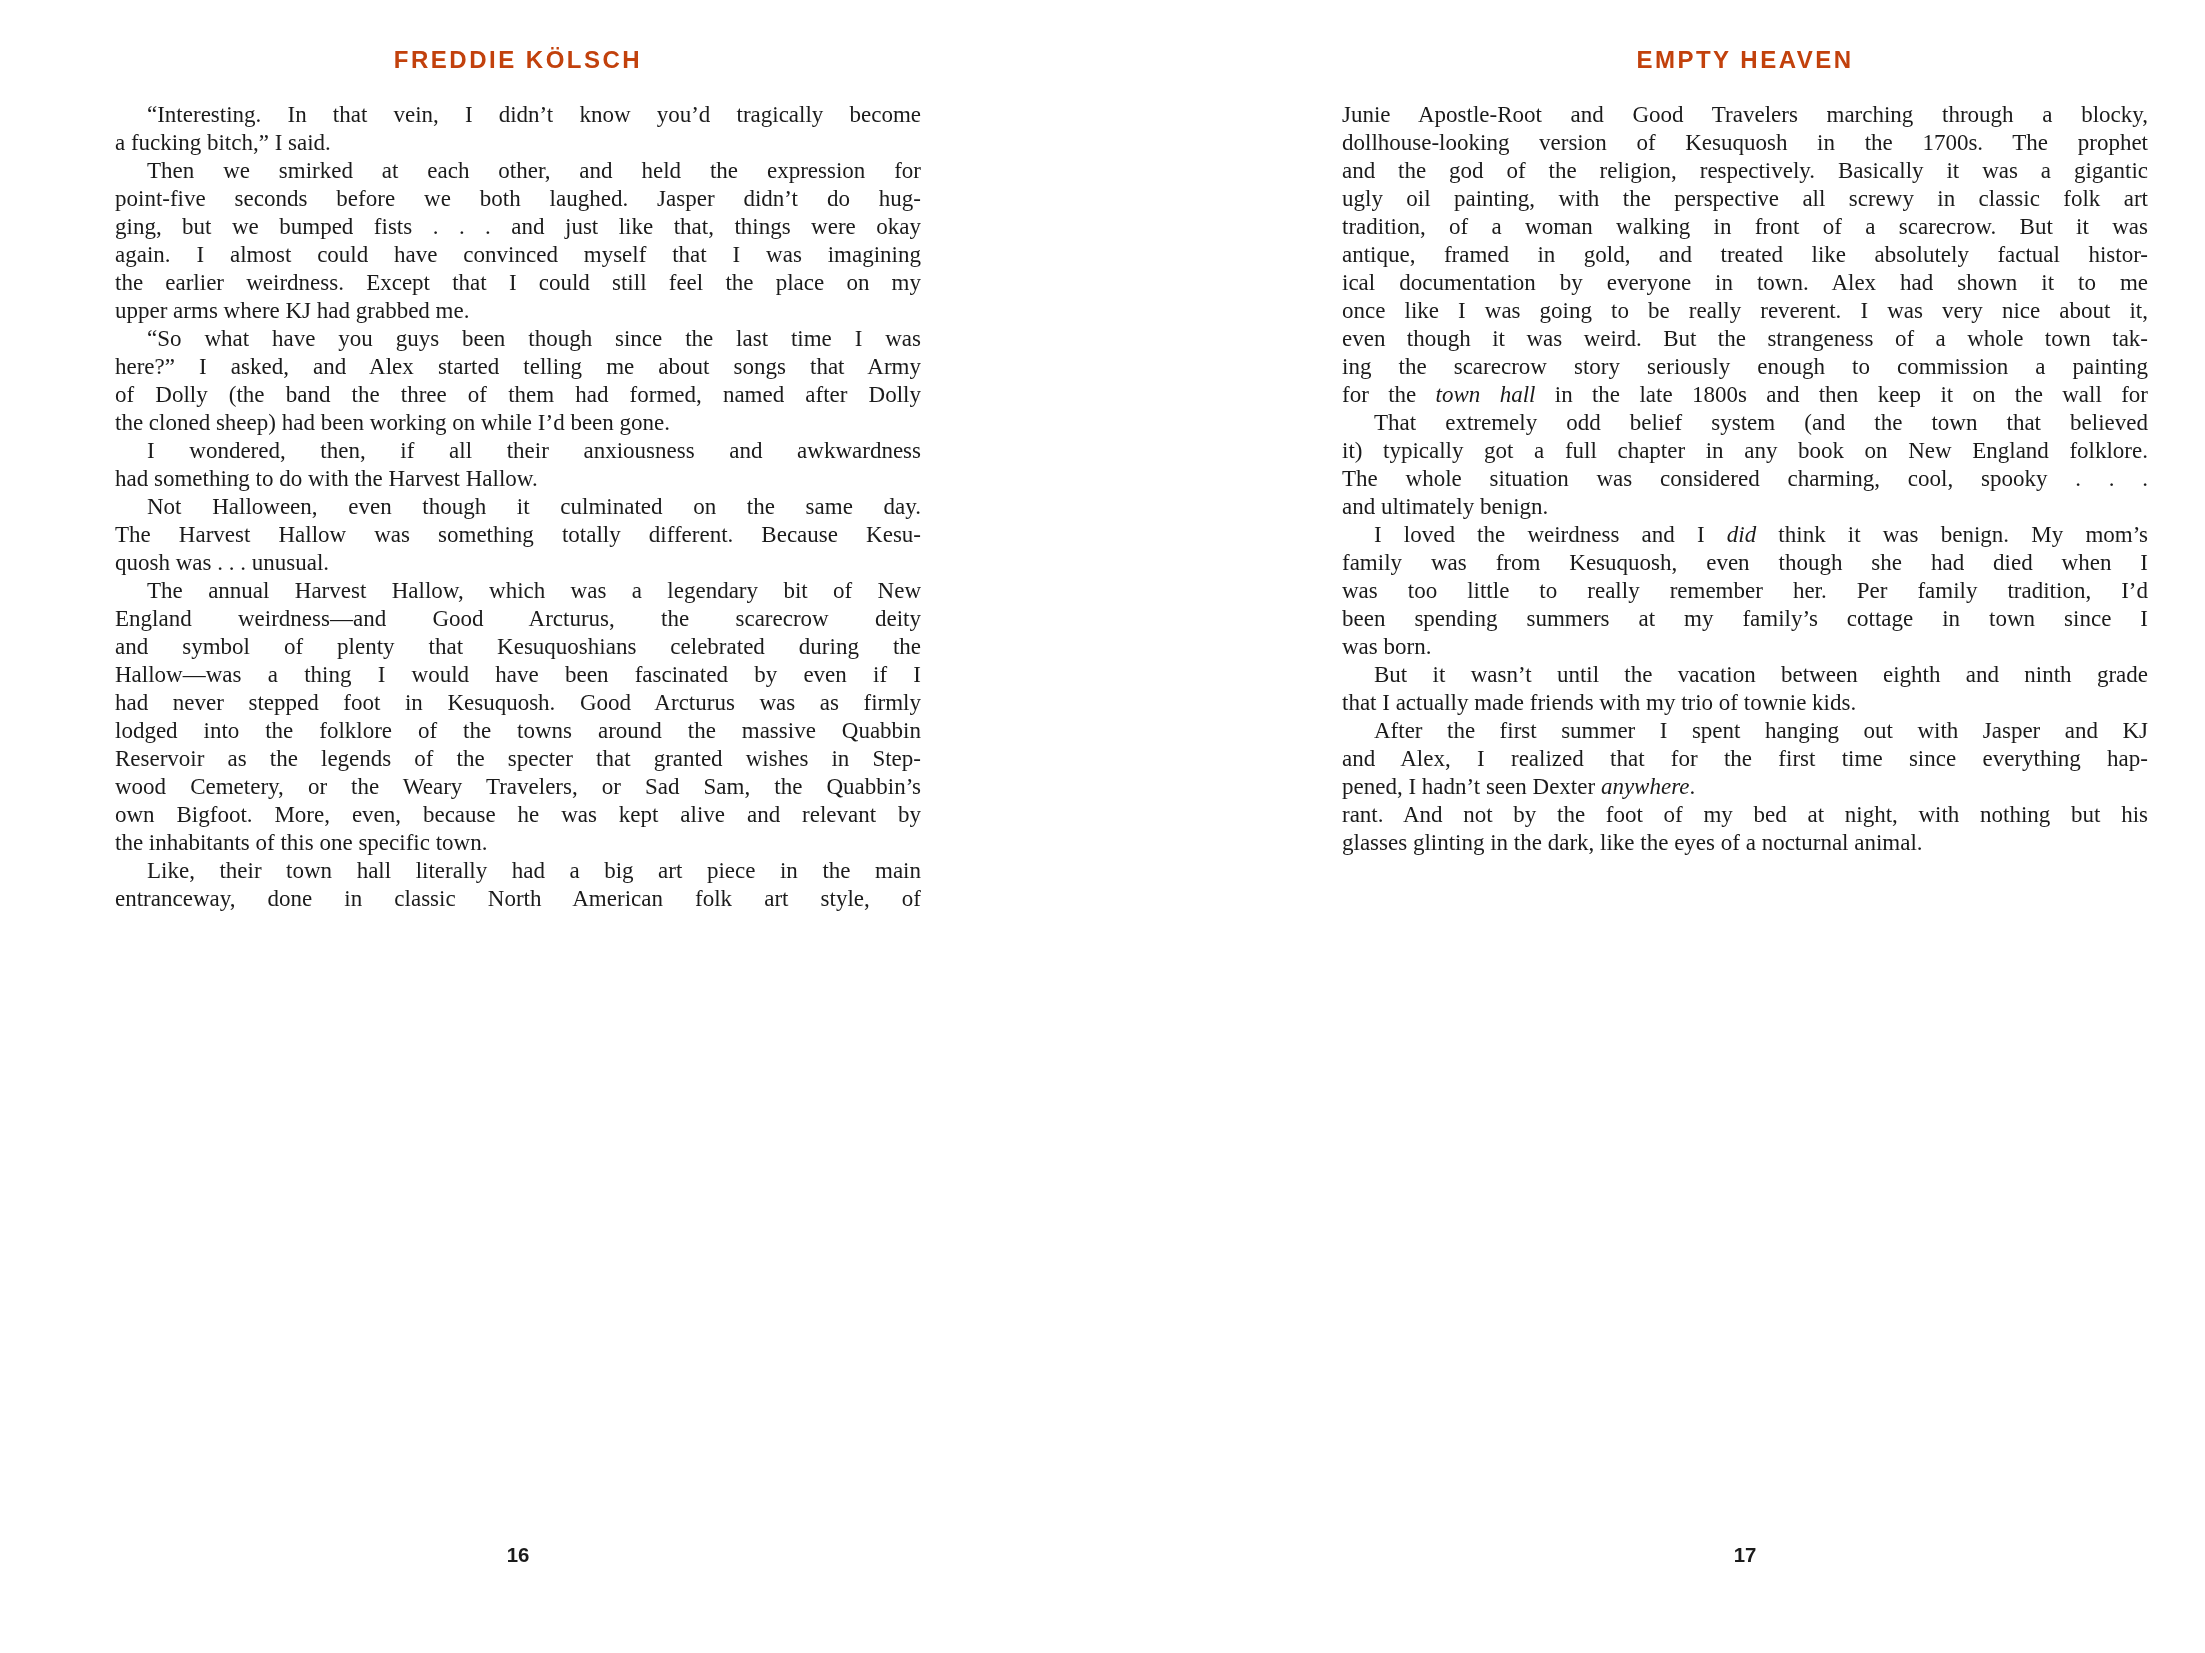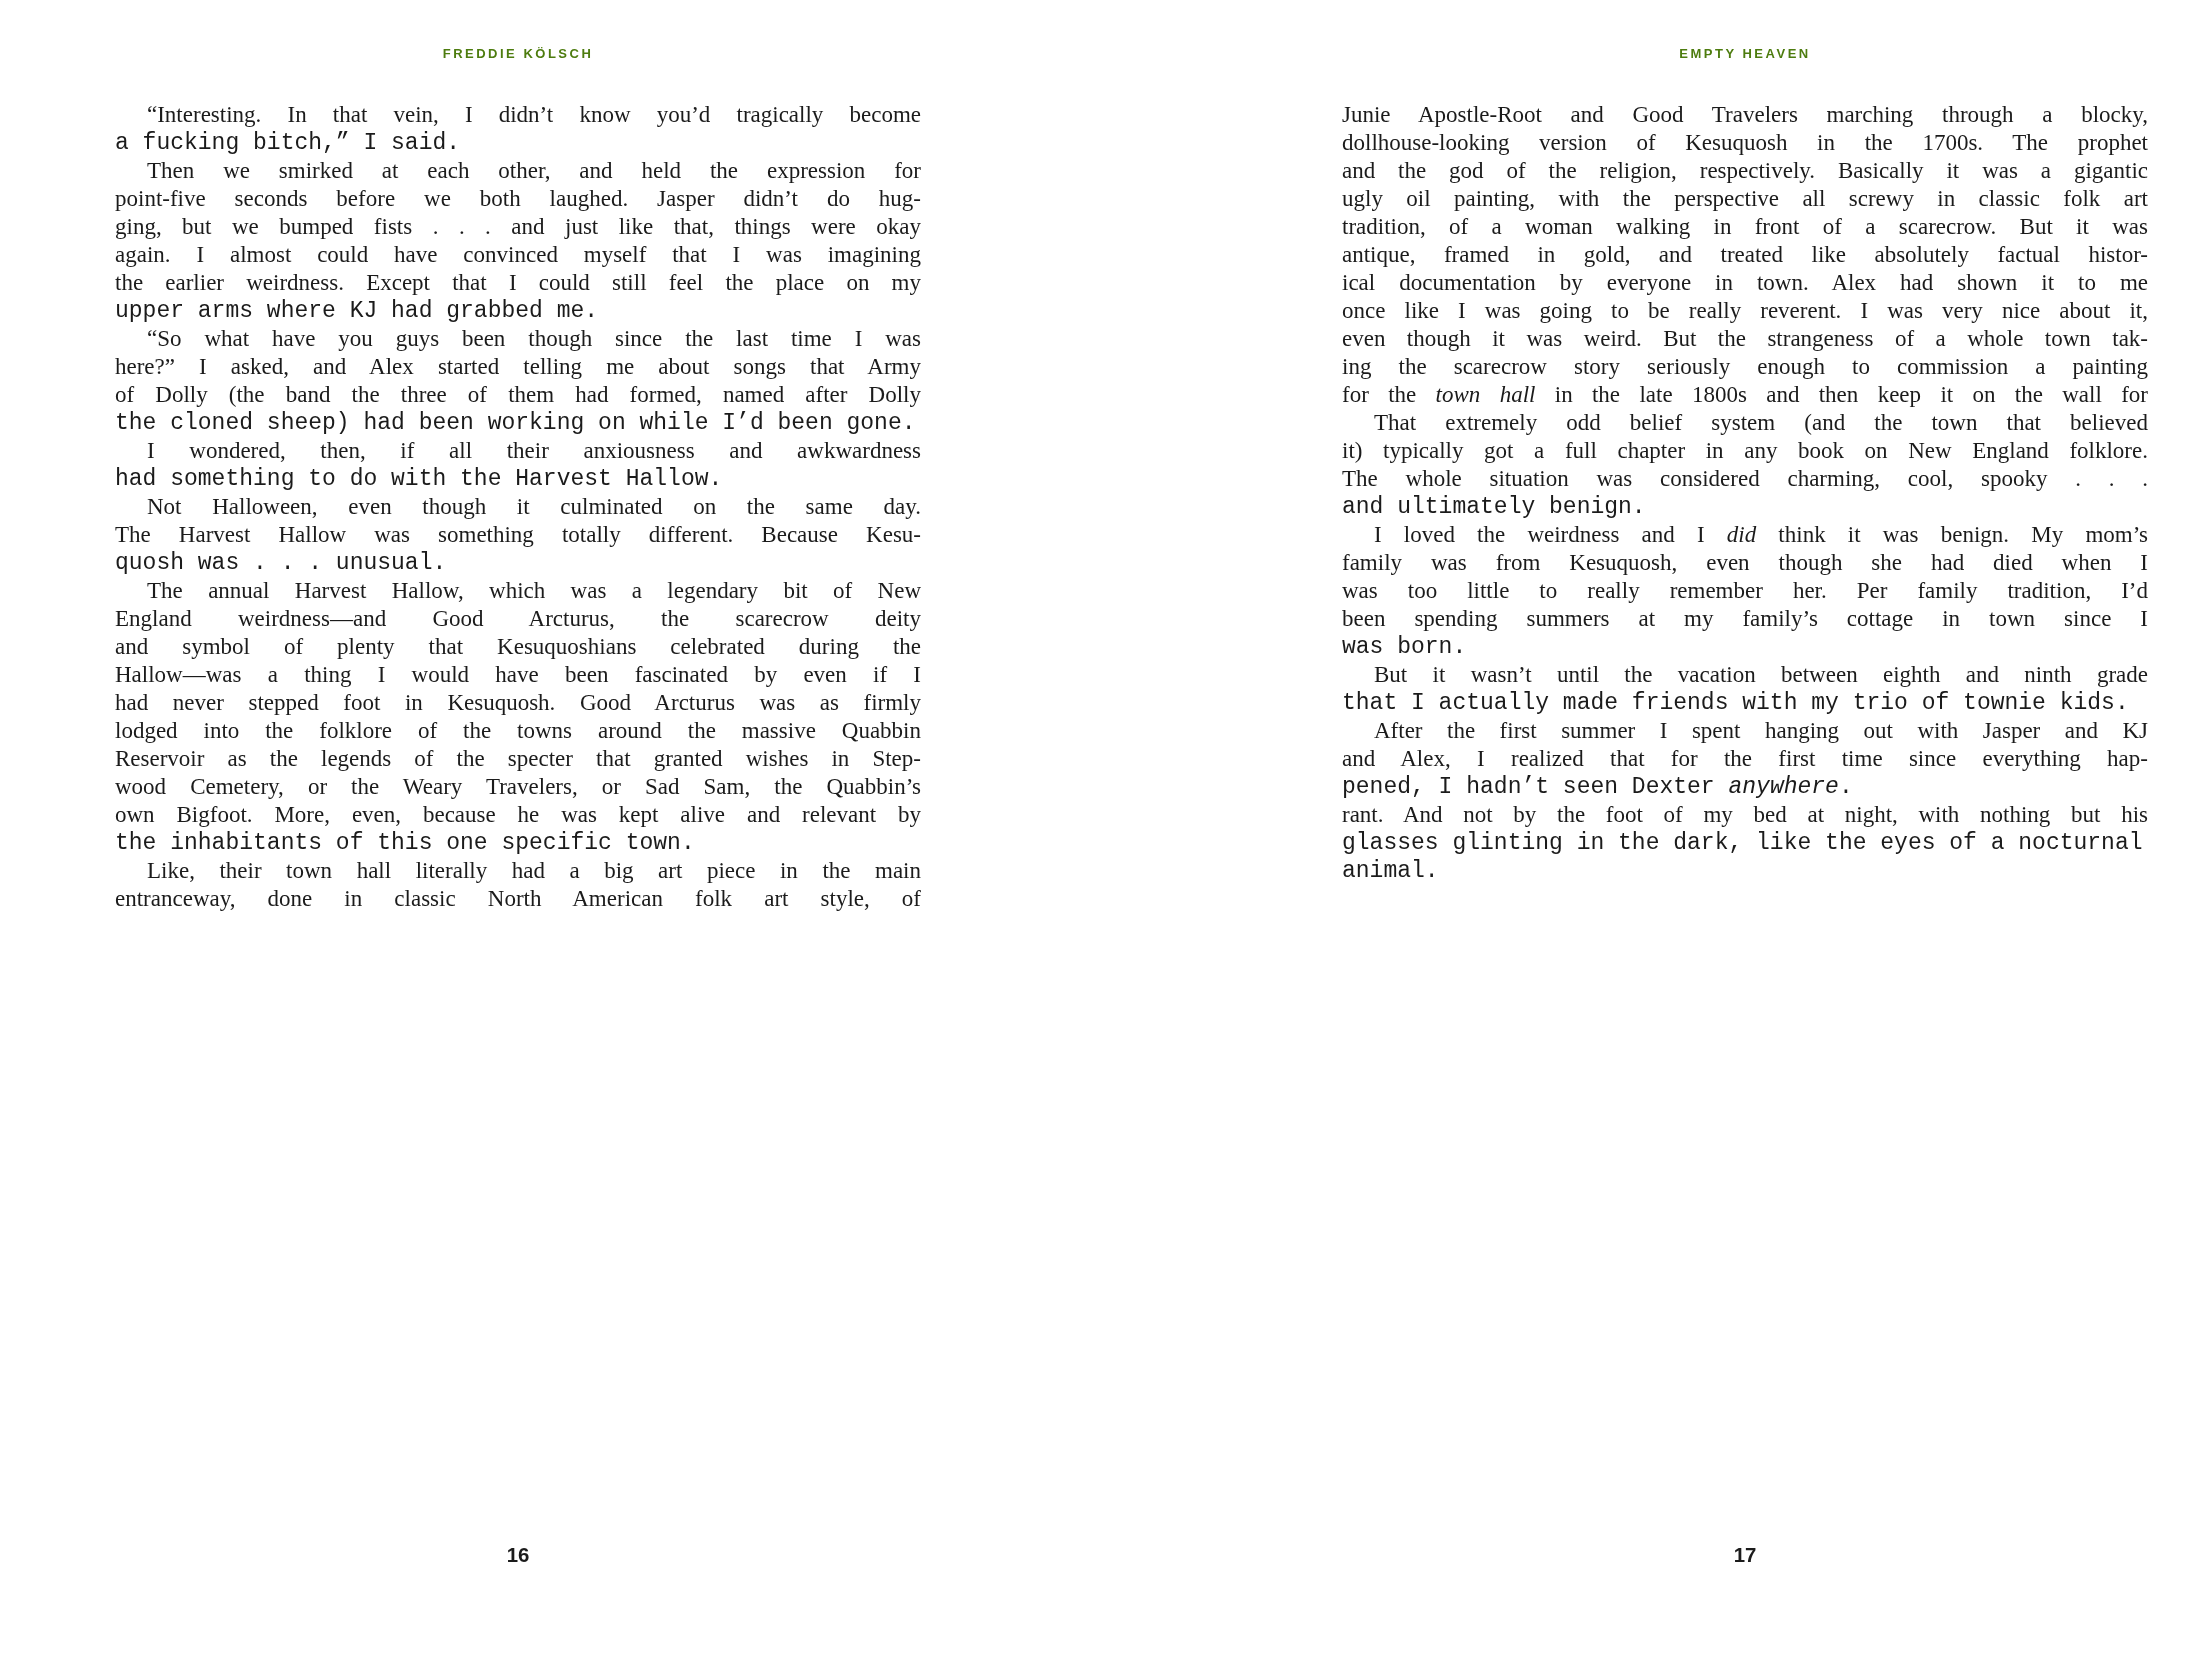--- a/index.html
+++ b/index.html
@@ -20,41 +20,40 @@
   .page.left  { left: 115px; }
   .page.right { left: 1342px; }
   .running-header {
     position: absolute;
     top: 46px;
     left: 0;
     width: 100%;
     text-align: center;
     font-family: "Liberation Sans", sans-serif;
     font-weight: 700;
-    font-size: 13px;
+    font-size: 24px;
     letter-spacing: 2.5px;
-    color: #4d7c0f;
+    color: #c2410c;
   }
   .page-body {
     position: absolute;
     top: 101px;
     left: 0;
     width: 100%;
   }
   .line {
     height: 28px;
     line-height: 28px;
     font-size: 23px;
     text-align: justify;
     text-align-last: justify;
   }
   .line.endline {
     text-align: left;
     text-align-last: left;
-    font-family: Liberation Mono, monospace;
   }
   .line.indent { text-indent: 32px; }
   .page-number {
     position: absolute;
     top: 1544px;
     left: 0;
     width: 100%;
     text-align: center;
     font-family: "Liberation Sans", sans-serif;
     font-weight: 700;

